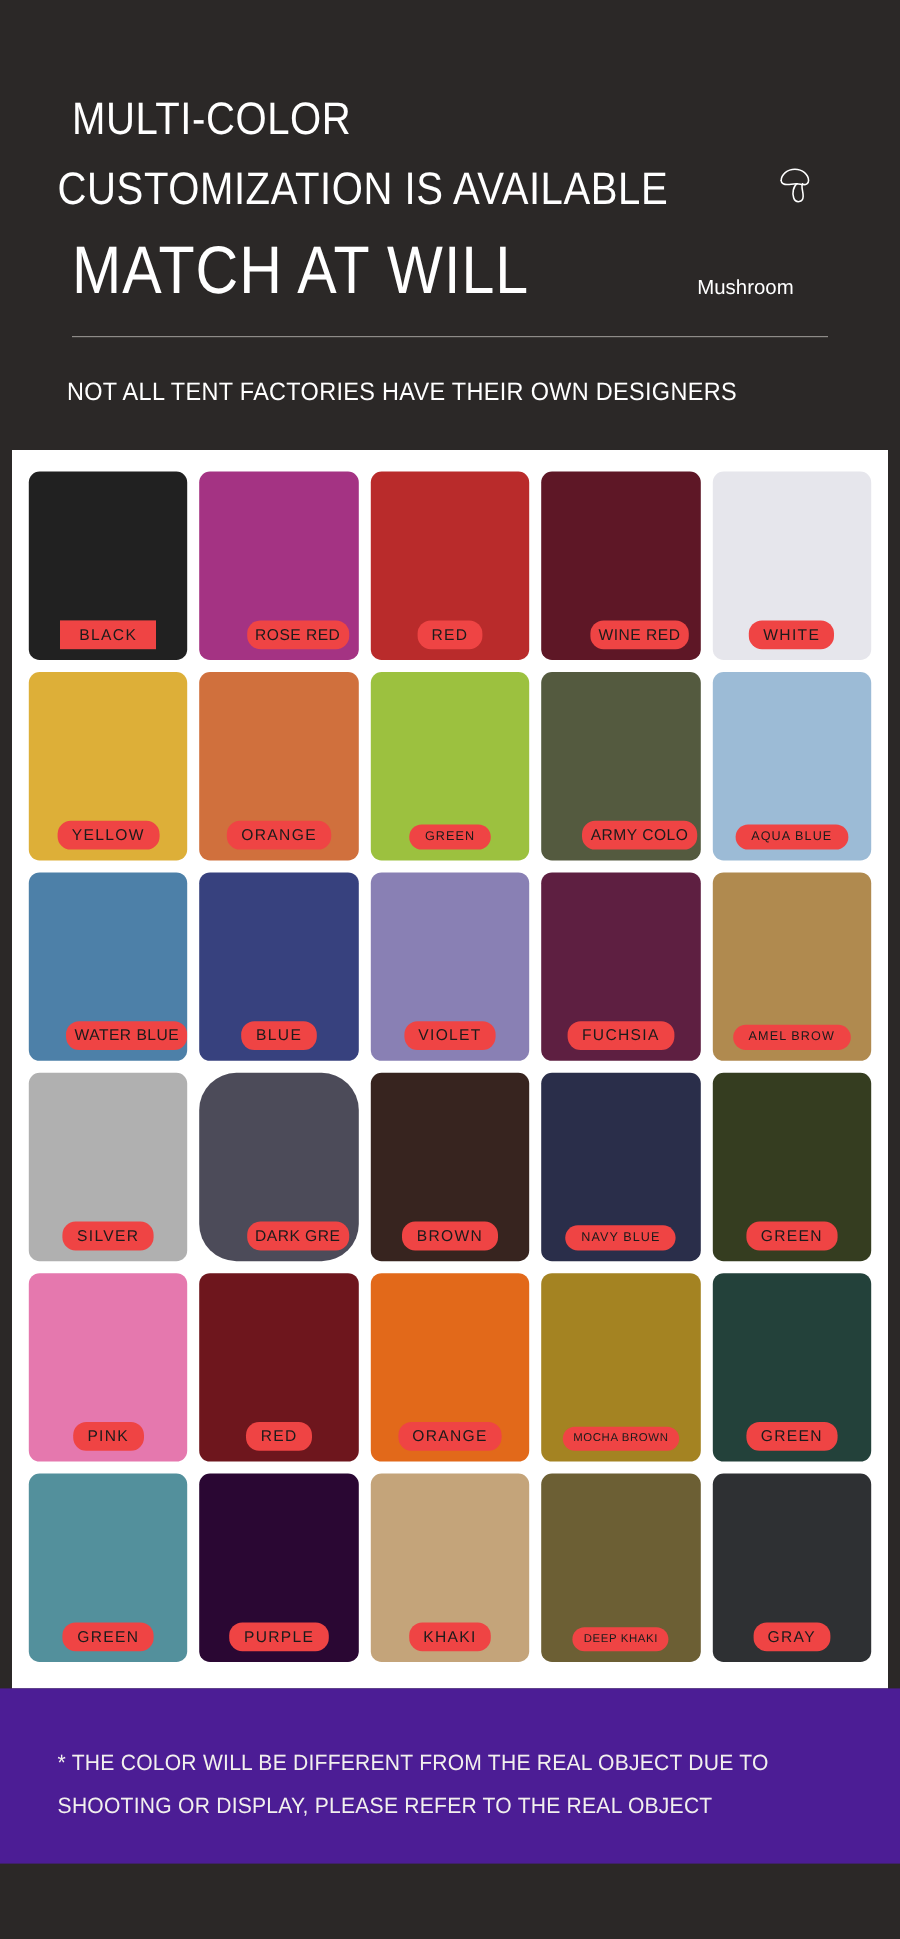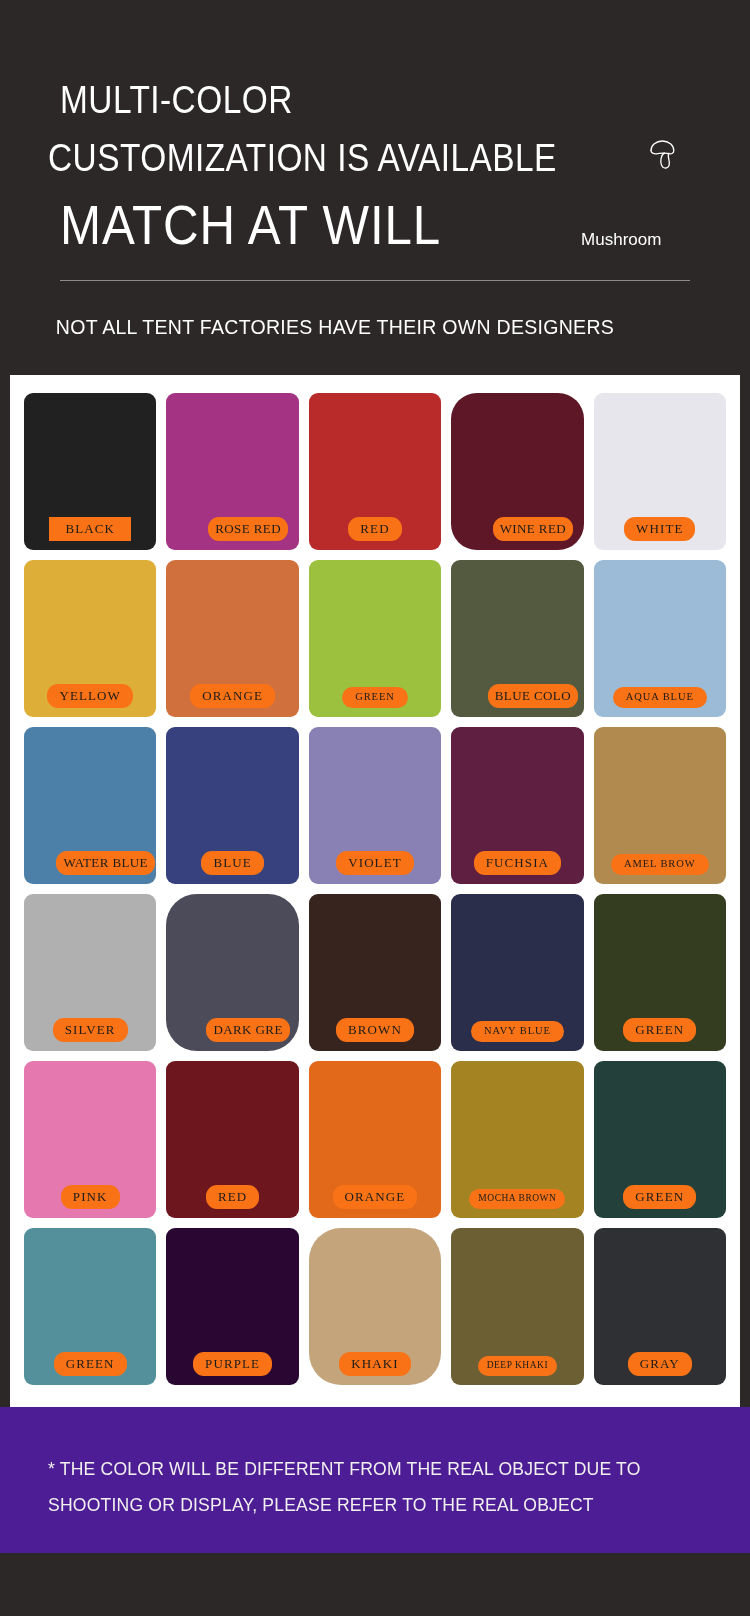--- a/index.html
+++ b/index.html
@@ -119,23 +119,23 @@
     height: 157px;
     border-radius: 9px;
     display: flex;
     align-items: flex-end;
     justify-content: center;
     padding-bottom: 9px;
     overflow: hidden;
   }
 
   .chip {
-    background: #f97316;
+    background: #ef4444;
     color: #1b1b1b;
-    font-family: Liberation Serif, serif;
+    font-family: Liberation Sans, sans-serif;
     font-size: 13px;
     letter-spacing: 1.1px;
     line-height: 1;
     padding: 5px 12px 6px 12px;
     border-radius: 11px;
     white-space: nowrap;
     max-width: 108%;
     text-align: left;
   }
 
@@ -194,37 +194,37 @@
   <div class="grid" id="grid">
       <div class="swatch" style="background: rgb(33, 33, 33);">
         <span class="chip sq">BLACK</span>
       </div>
       <div class="swatch" style="background: rgb(164, 51, 131);">
         <span class="chip tight">ROSE RED</span>
       </div>
       <div class="swatch" style="background: rgb(185, 43, 43);">
         <span class="chip">RED</span>
       </div>
-      <div class="swatch" style="background: rgb(94, 23, 38); border-radius: 26px;">
+      <div class="swatch" style="background: rgb(94, 23, 38);">
         <span class="chip tight">WINE RED</span>
       </div>
       <div class="swatch" style="background: rgb(230, 230, 236);">
         <span class="chip">WHITE</span>
       </div>
       <div class="swatch" style="background: rgb(221, 175, 56);">
         <span class="chip">YELLOW</span>
       </div>
       <div class="swatch" style="background: rgb(208, 112, 61);">
         <span class="chip">ORANGE</span>
       </div>
       <div class="swatch" style="background: rgb(156, 193, 63);">
         <span class="chip sm">GREEN</span>
       </div>
       <div class="swatch" style="background: rgb(84, 90, 63);">
-        <span class="chip tight">BLUE COLO</span>
+        <span class="chip tight">ARMY COLO</span>
       </div>
       <div class="swatch" style="background: rgb(156, 187, 214);">
         <span class="chip sm">AQUA BLUE</span>
       </div>
       <div class="swatch" style="background: rgb(77, 128, 168);">
         <span class="chip tight">WATER BLUE</span>
       </div>
       <div class="swatch" style="background: rgb(55, 65, 126);">
         <span class="chip">BLUE</span>
       </div>
@@ -266,21 +266,21 @@
       </div>
       <div class="swatch" style="background: rgb(35, 65, 58);">
         <span class="chip">GREEN</span>
       </div>
       <div class="swatch" style="background: rgb(83, 144, 156);">
         <span class="chip">GREEN</span>
       </div>
       <div class="swatch" style="background: rgb(42, 7, 51);">
         <span class="chip">PURPLE</span>
       </div>
-      <div class="swatch" style="background: rgb(196, 164, 122); border-radius: 32px;">
+      <div class="swatch" style="background: rgb(196, 164, 122);">
         <span class="chip">KHAKI</span>
       </div>
       <div class="swatch" style="background: rgb(108, 95, 52);">
         <span class="chip xs">DEEP KHAKI</span>
       </div>
       <div class="swatch" style="background: rgb(46, 48, 51);">
         <span class="chip">GRAY</span>
       </div>
     </div>
 </div>

